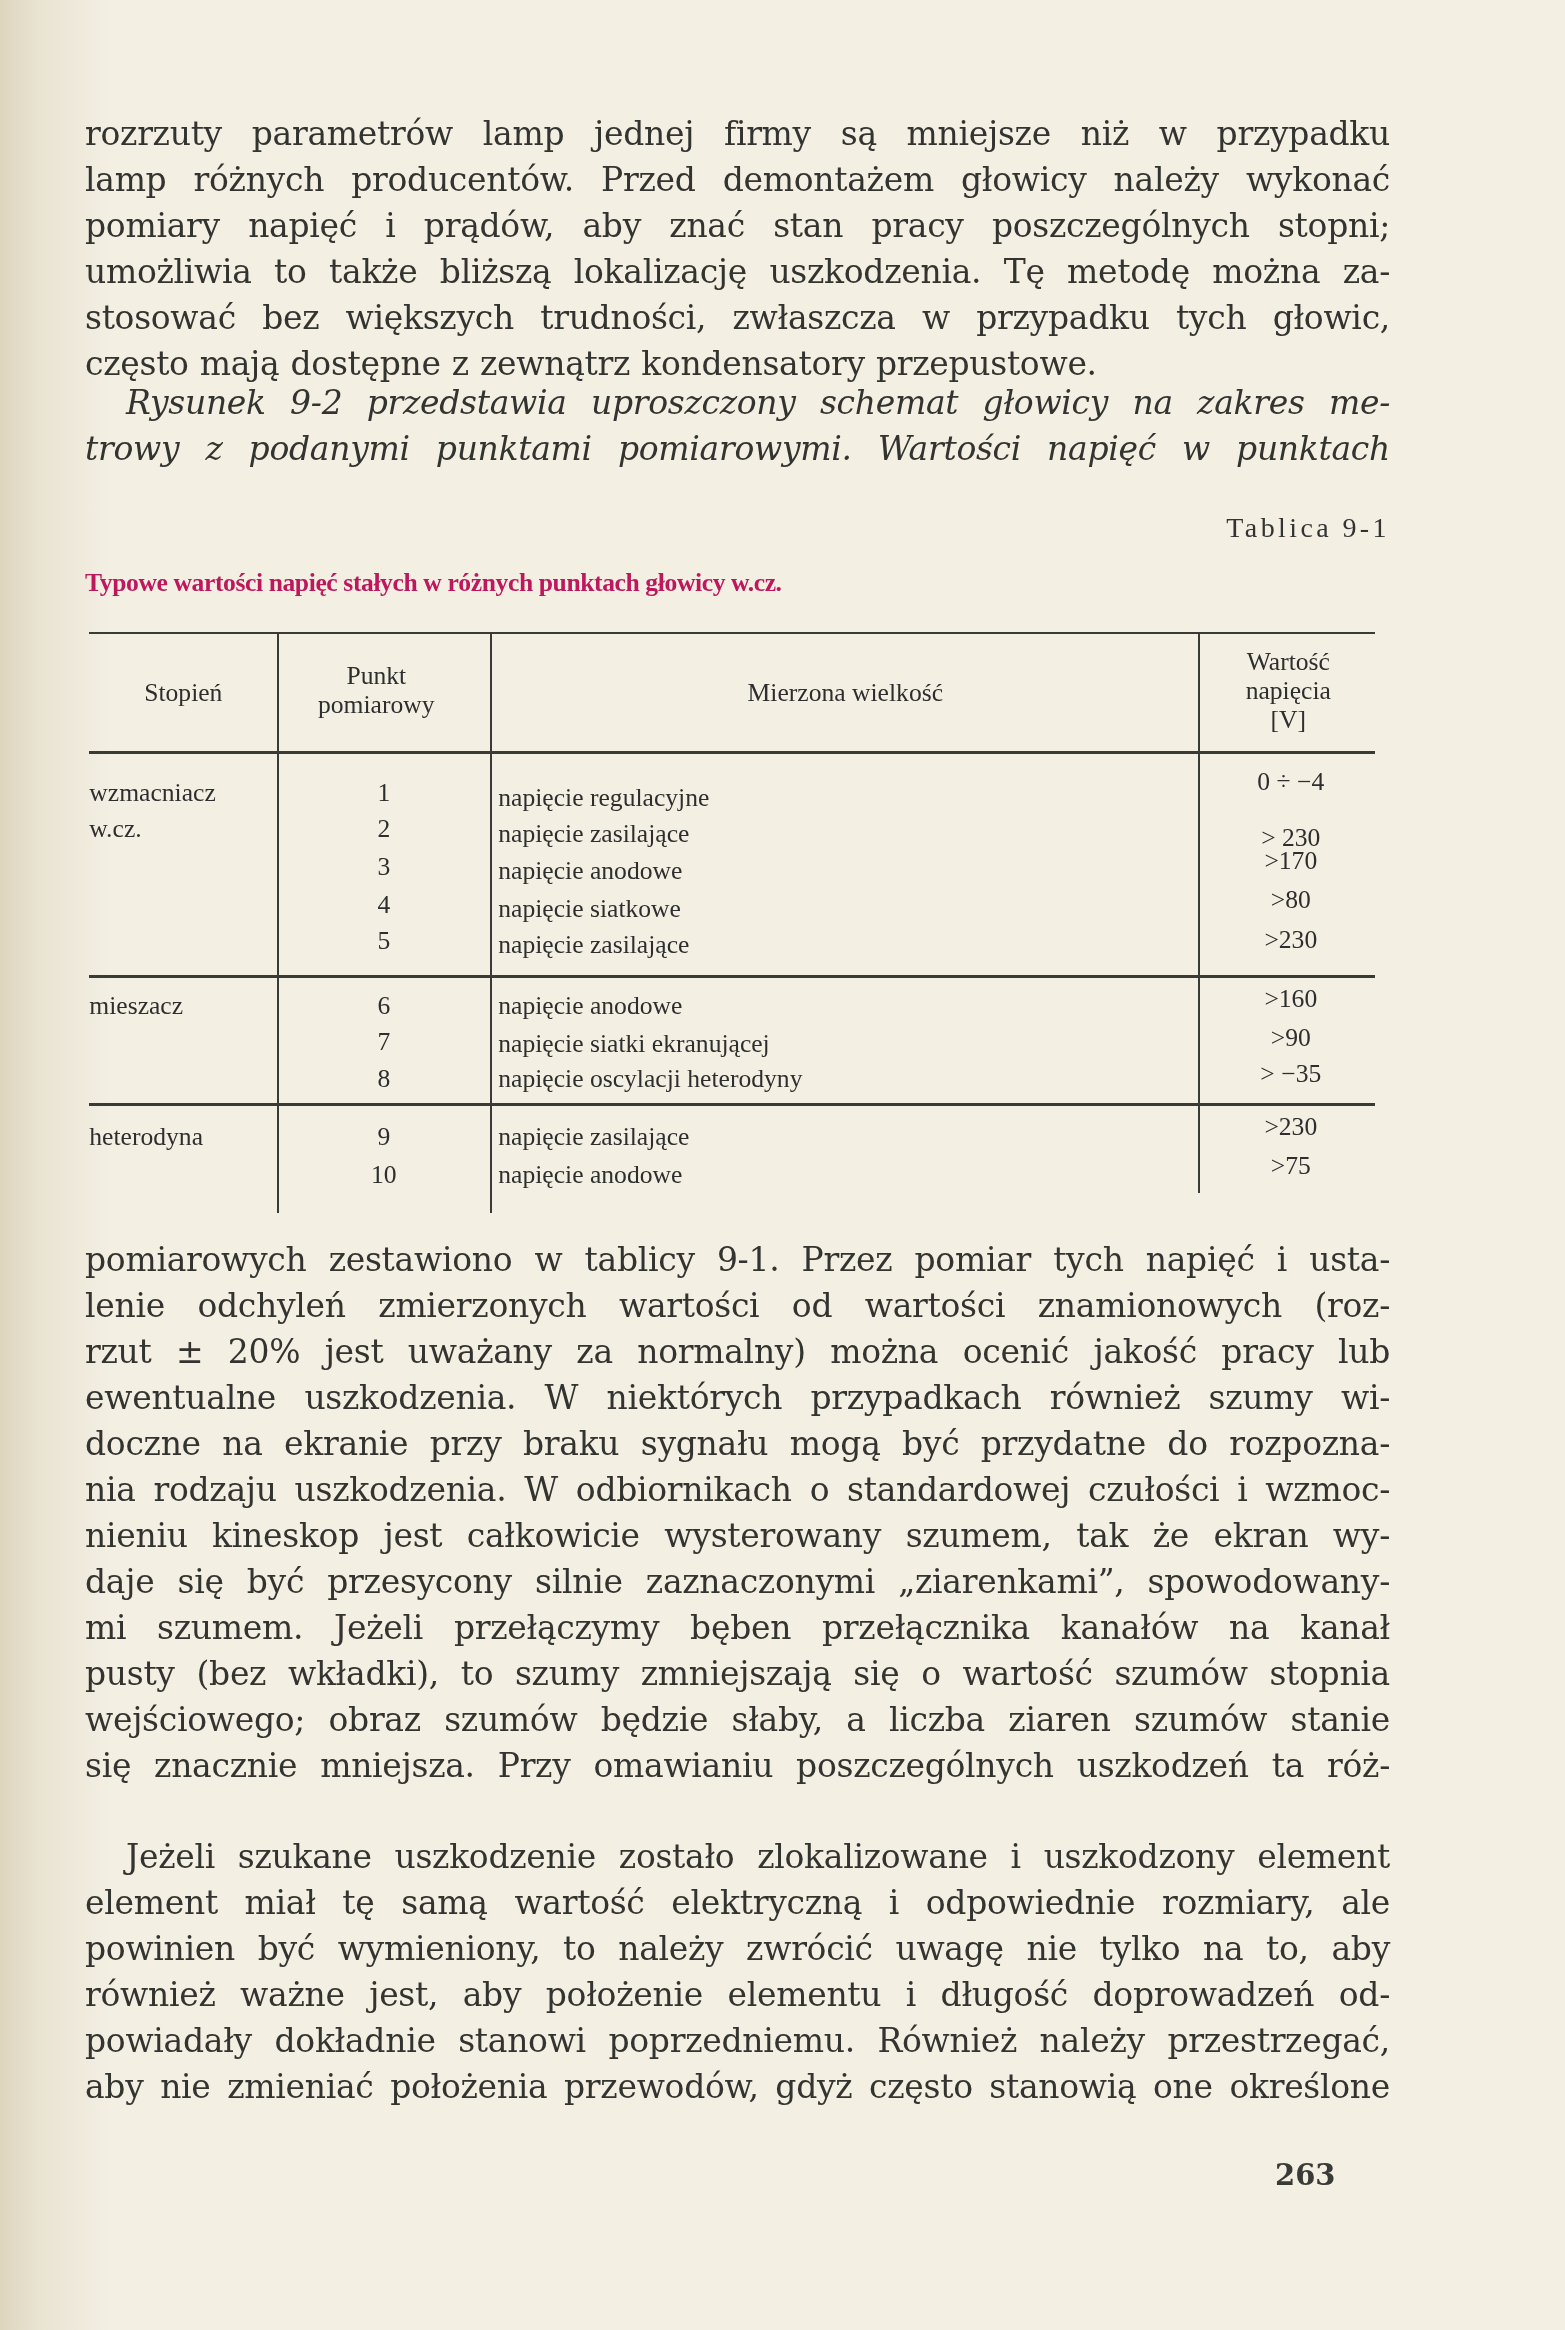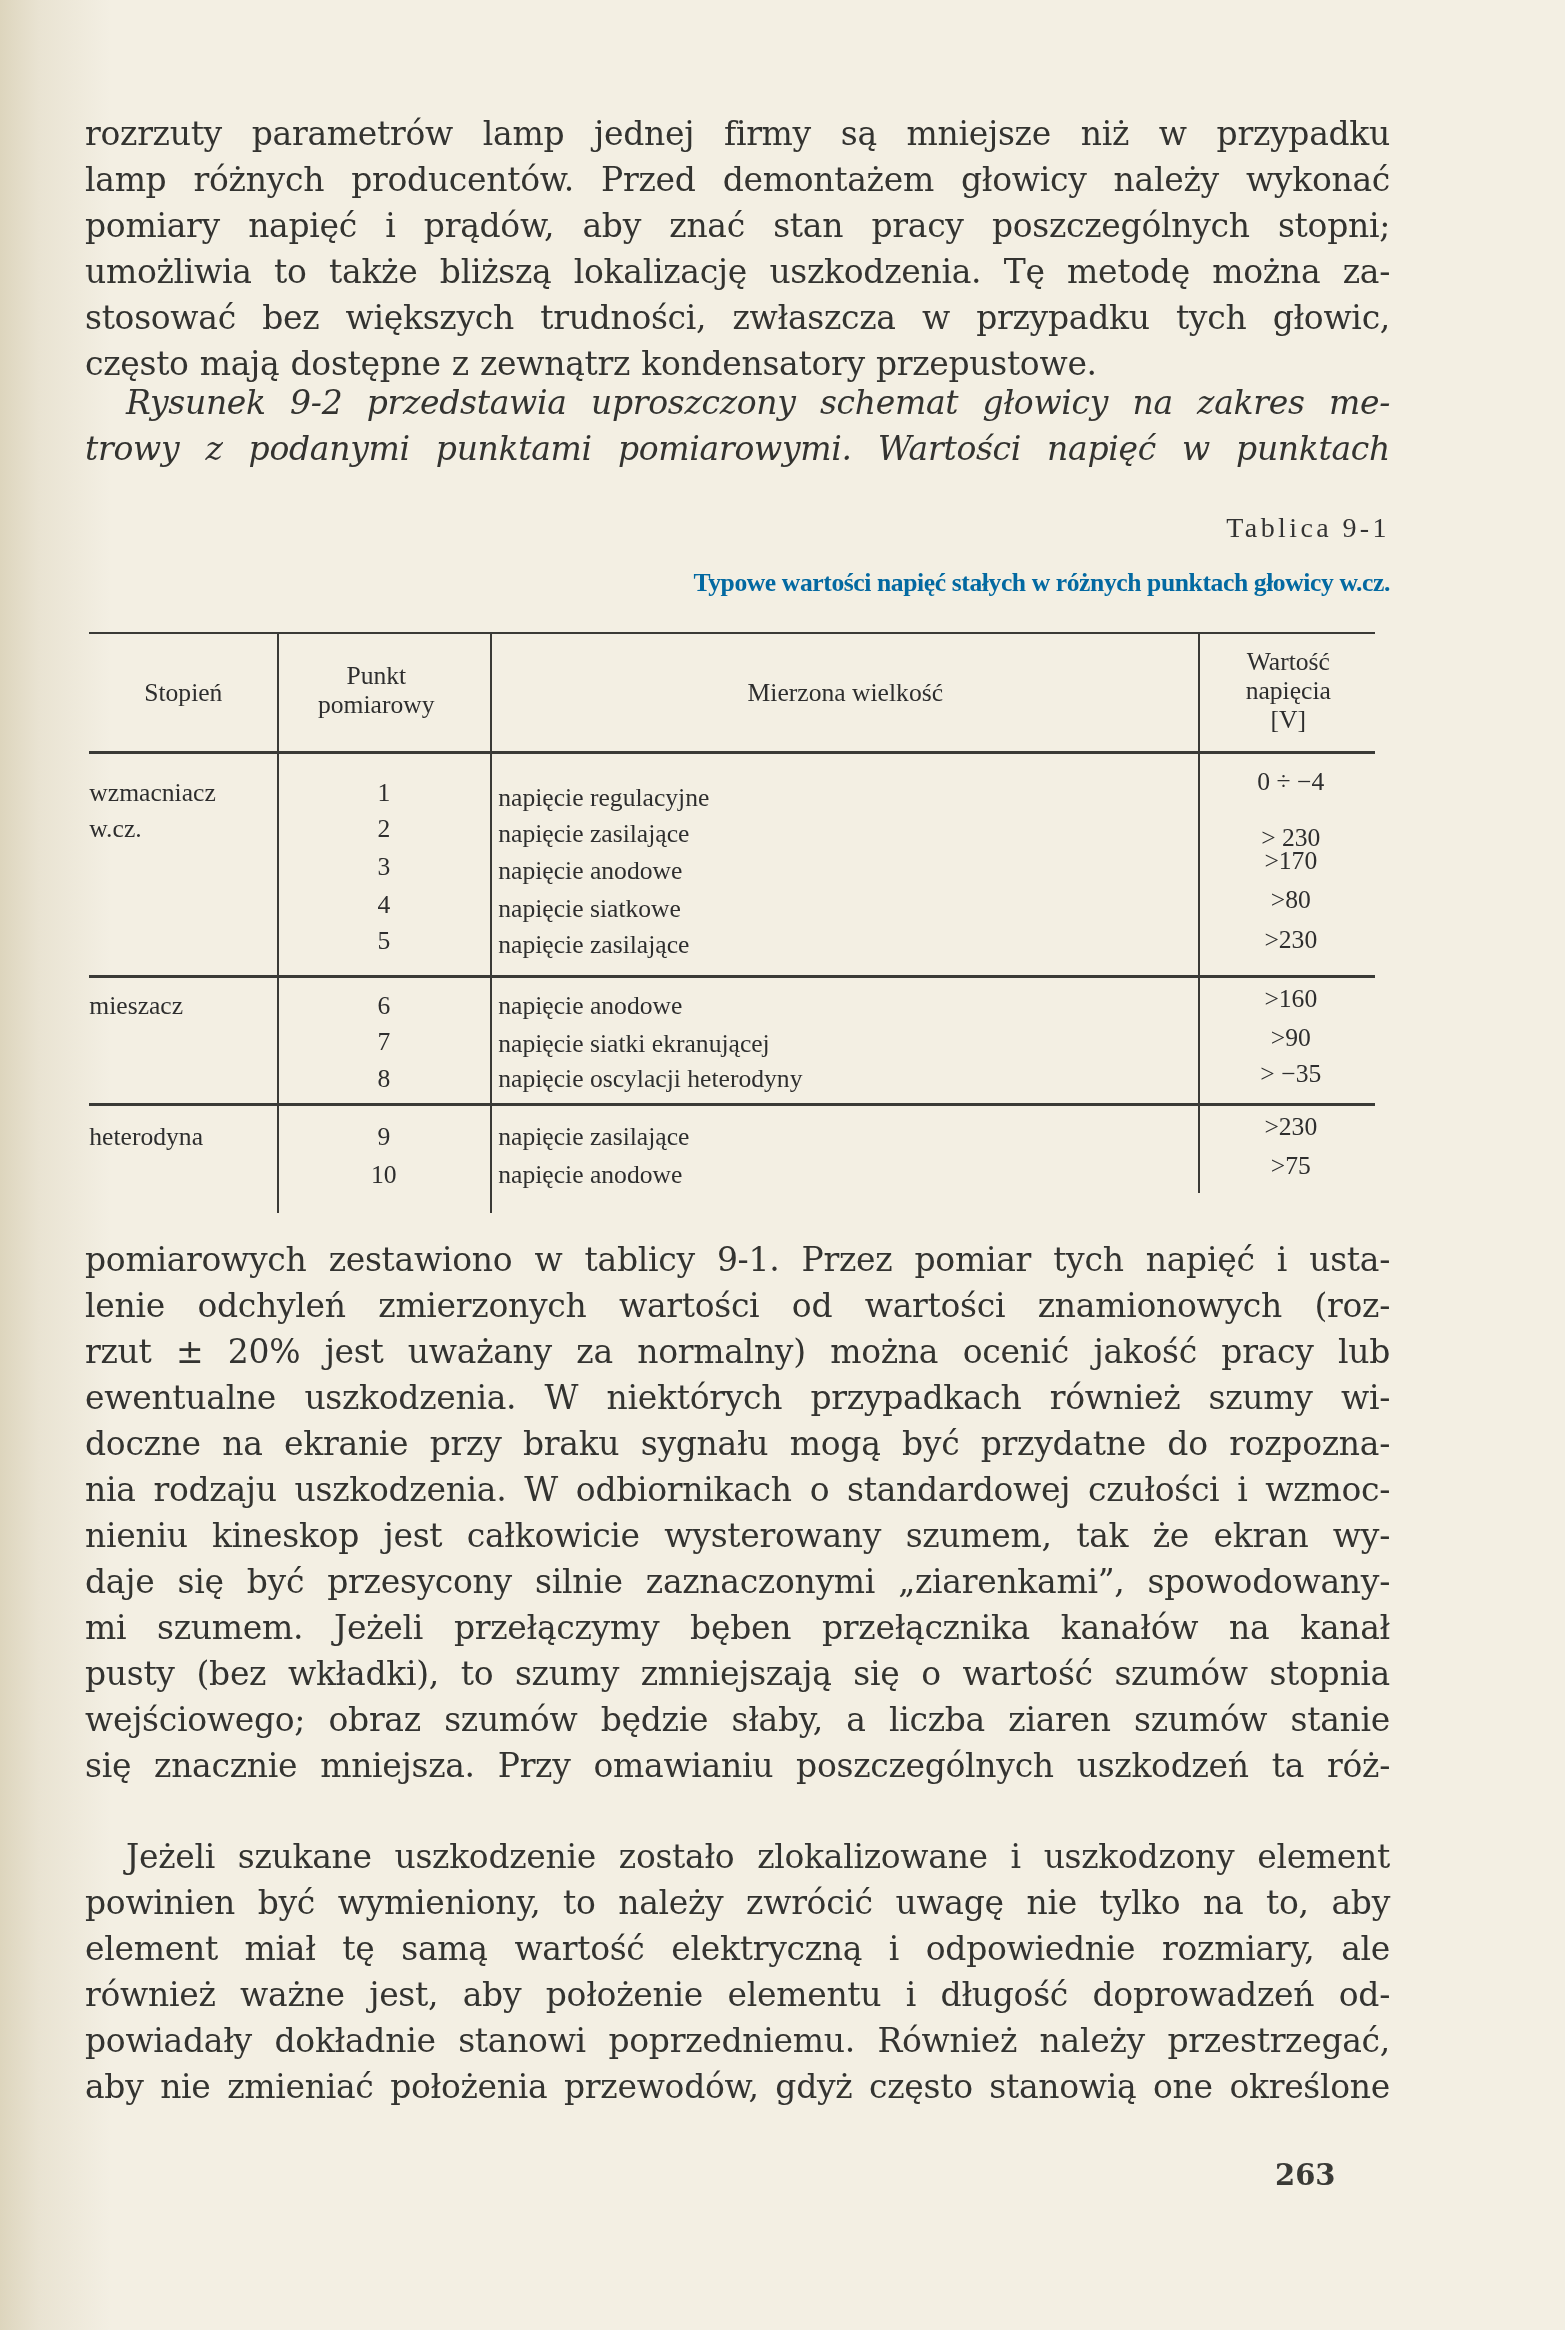--- a/index.html
+++ b/index.html
@@ -62,26 +62,26 @@
       font-family: "Liberation Serif", serif;
       font-size: 28px;
       letter-spacing: 3.4px;
       color: #333;
     }
     .table-title {
       position: absolute;
       left: 0;
       width: 1305px;
       top: 568px;
-      text-align: right;
+      text-align: left;
       font-family: "Liberation Serif", serif;
       font-weight: bold;
       font-size: 25.6px;
       letter-spacing: -0.4px;
-      color: #0369a1;
+      color: #be185d;
     }
 
     
     .tbl {
       position: absolute;
       left: 4.3px;
       top: 623px;
       width: 1286px;
       height: 580px;
       font-family: "Liberation Serif", serif;
@@ -232,22 +232,22 @@
     <span class="line">nieniu kineskop jest całkowicie wysterowany szumem, tak że ekran wy-</span>
     <span class="line">daje się być przesycony silnie zaznaczonymi „ziarenkami”, spowodowany-</span>
     <span class="line">mi szumem. Jeżeli przełączymy bęben przełącznika kanałów na kanał</span>
     <span class="line">pusty (bez wkładki), to szumy zmniejszają się o wartość szumów stopnia</span>
     <span class="line">wejściowego; obraz szumów będzie słaby, a liczba ziaren szumów stanie</span>
     <span class="line">się znacznie mniejsza. Przy omawianiu poszczególnych uszkodzeń ta róż-</span>
   </div>
 
   <div class="para" id="para4">
     <span class="line indent">Jeżeli szukane uszkodzenie zostało zlokalizowane i uszkodzony element</span>
+    <span class="line">element miał tę samą wartość elektryczną i odpowiednie rozmiary, ale</span>
     <span class="line">powinien być wymieniony, to należy zwrócić uwagę nie tylko na to, aby</span>
-    <span class="line">element miał tę samą wartość elektryczną i odpowiednie rozmiary, ale</span>
     <span class="line">również ważne jest, aby położenie elementu i długość doprowadzeń od-</span>
     <span class="line">powiadały dokładnie stanowi poprzedniemu. Również należy przestrzegać,</span>
     <span class="line">aby nie zmieniać położenia przewodów, gdyż często stanowią one określone</span>
   </div>
 
 </div>
 
 <div class="page-number">263</div>
 
 

